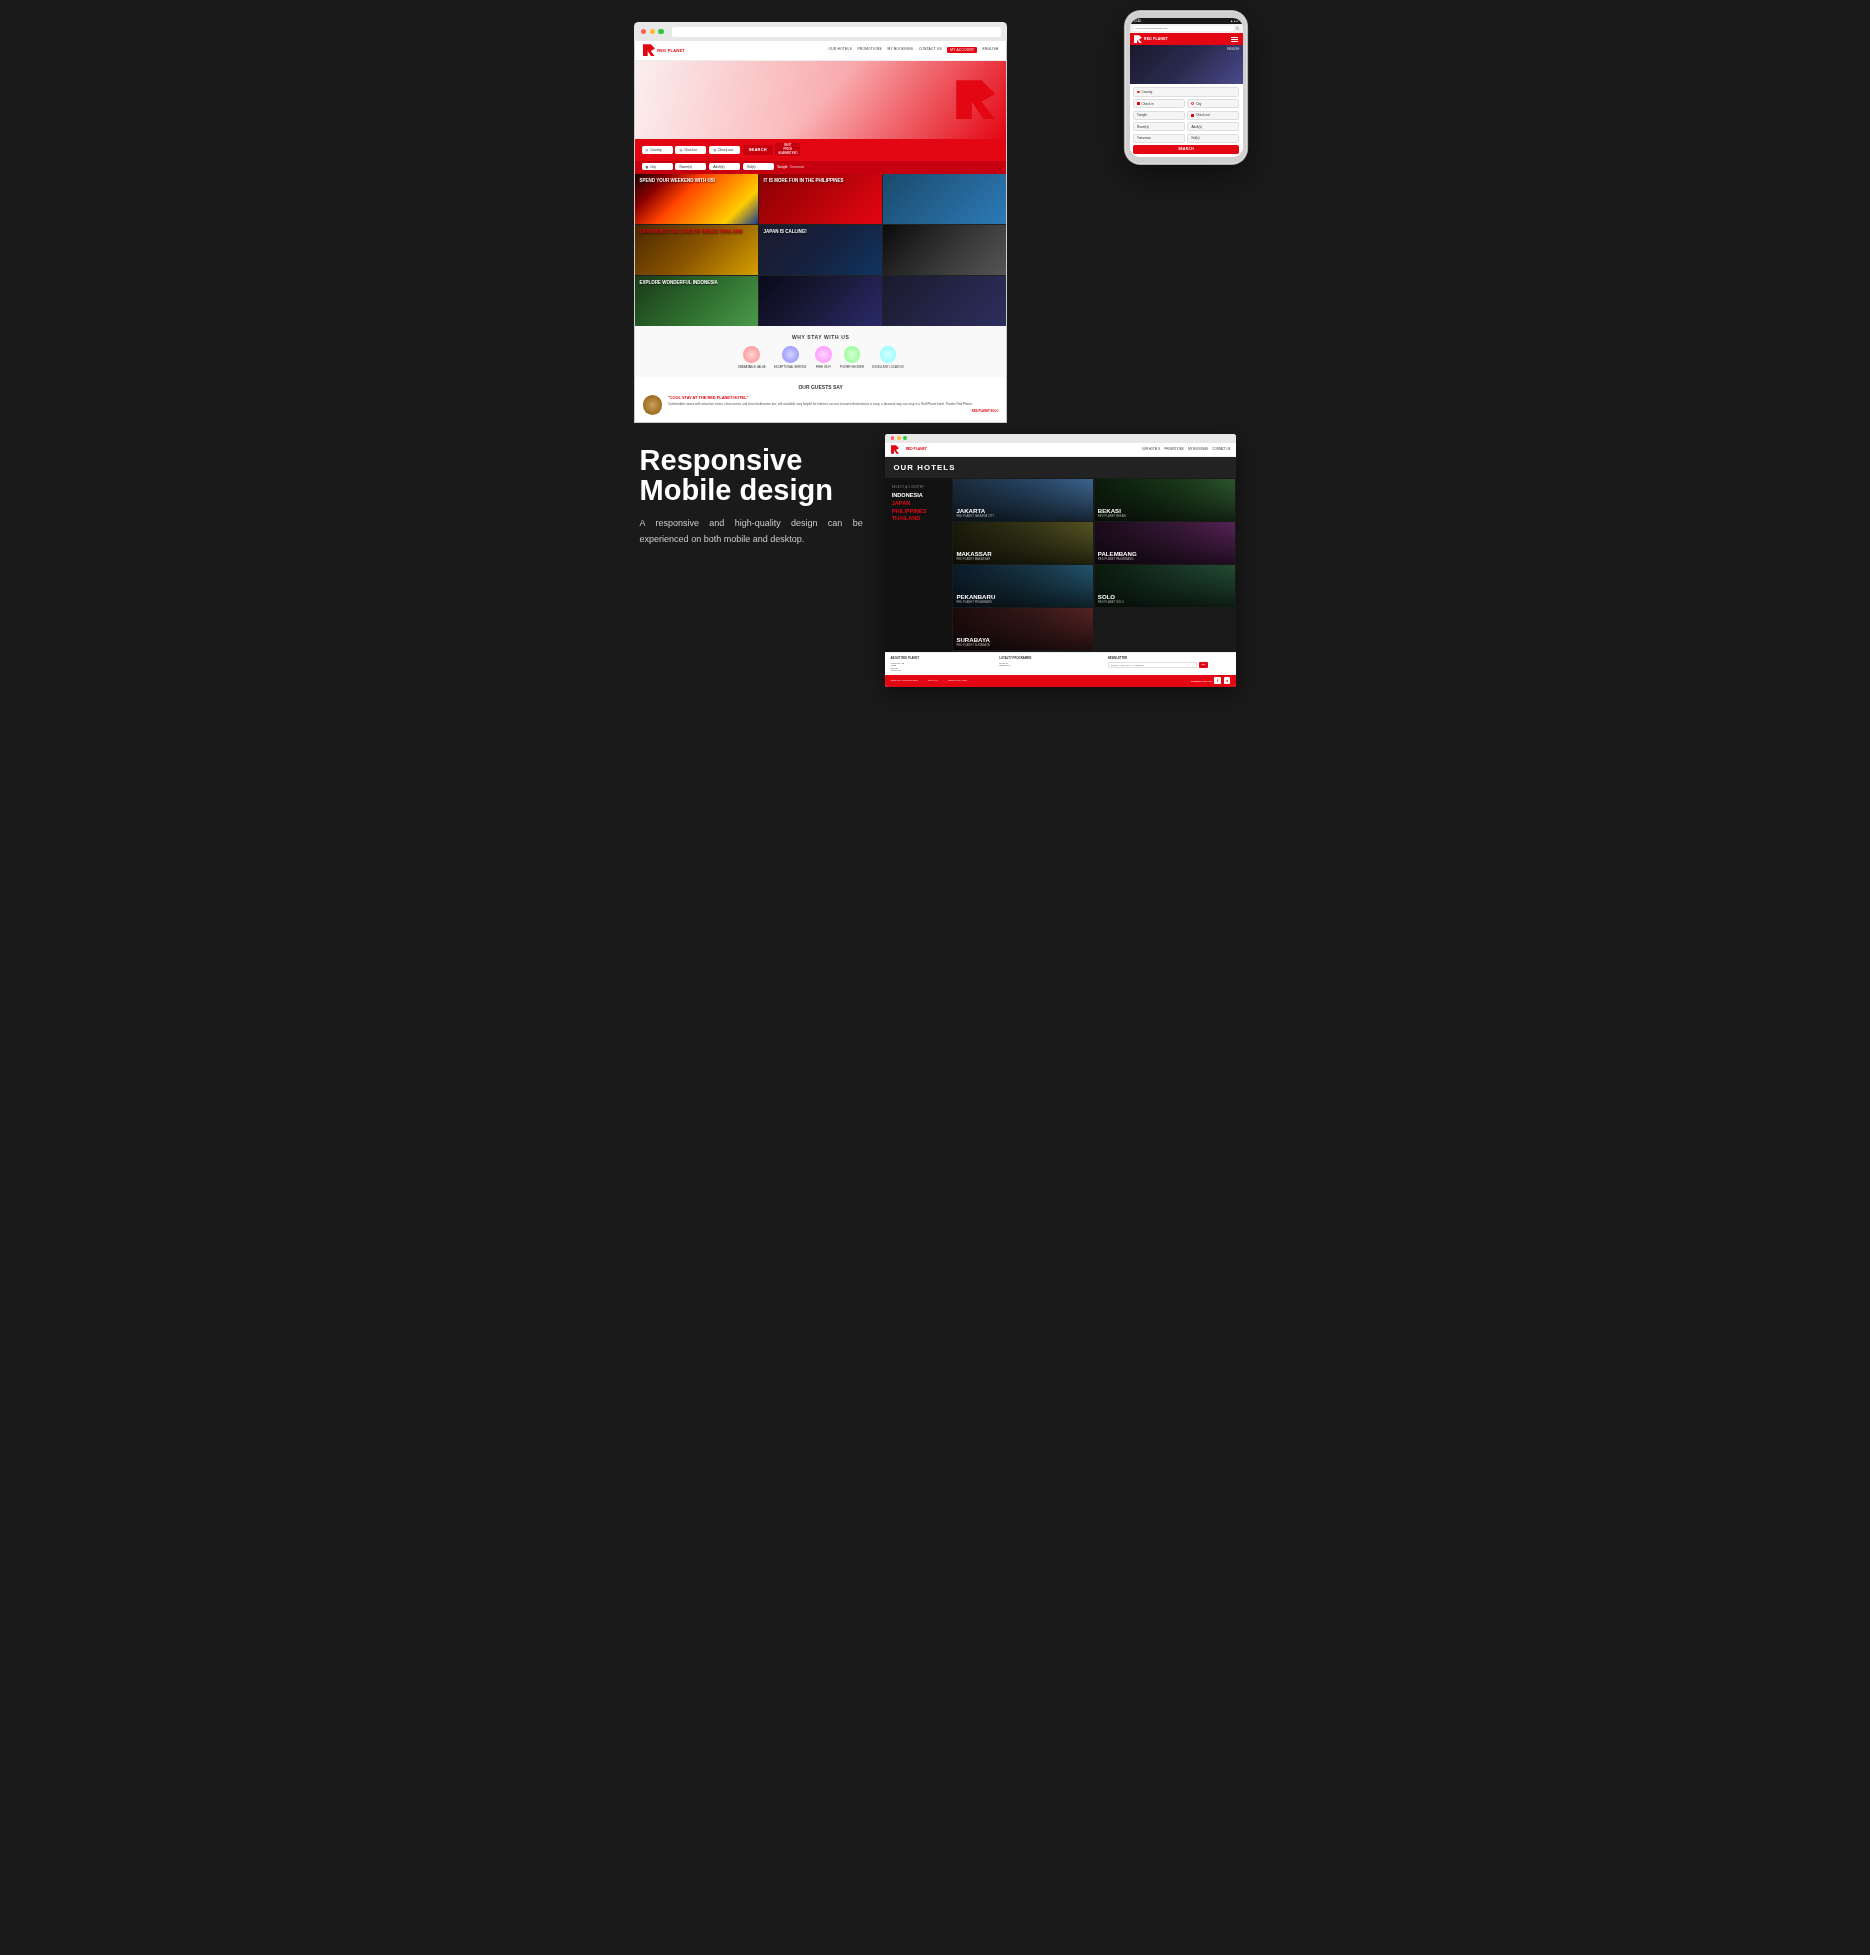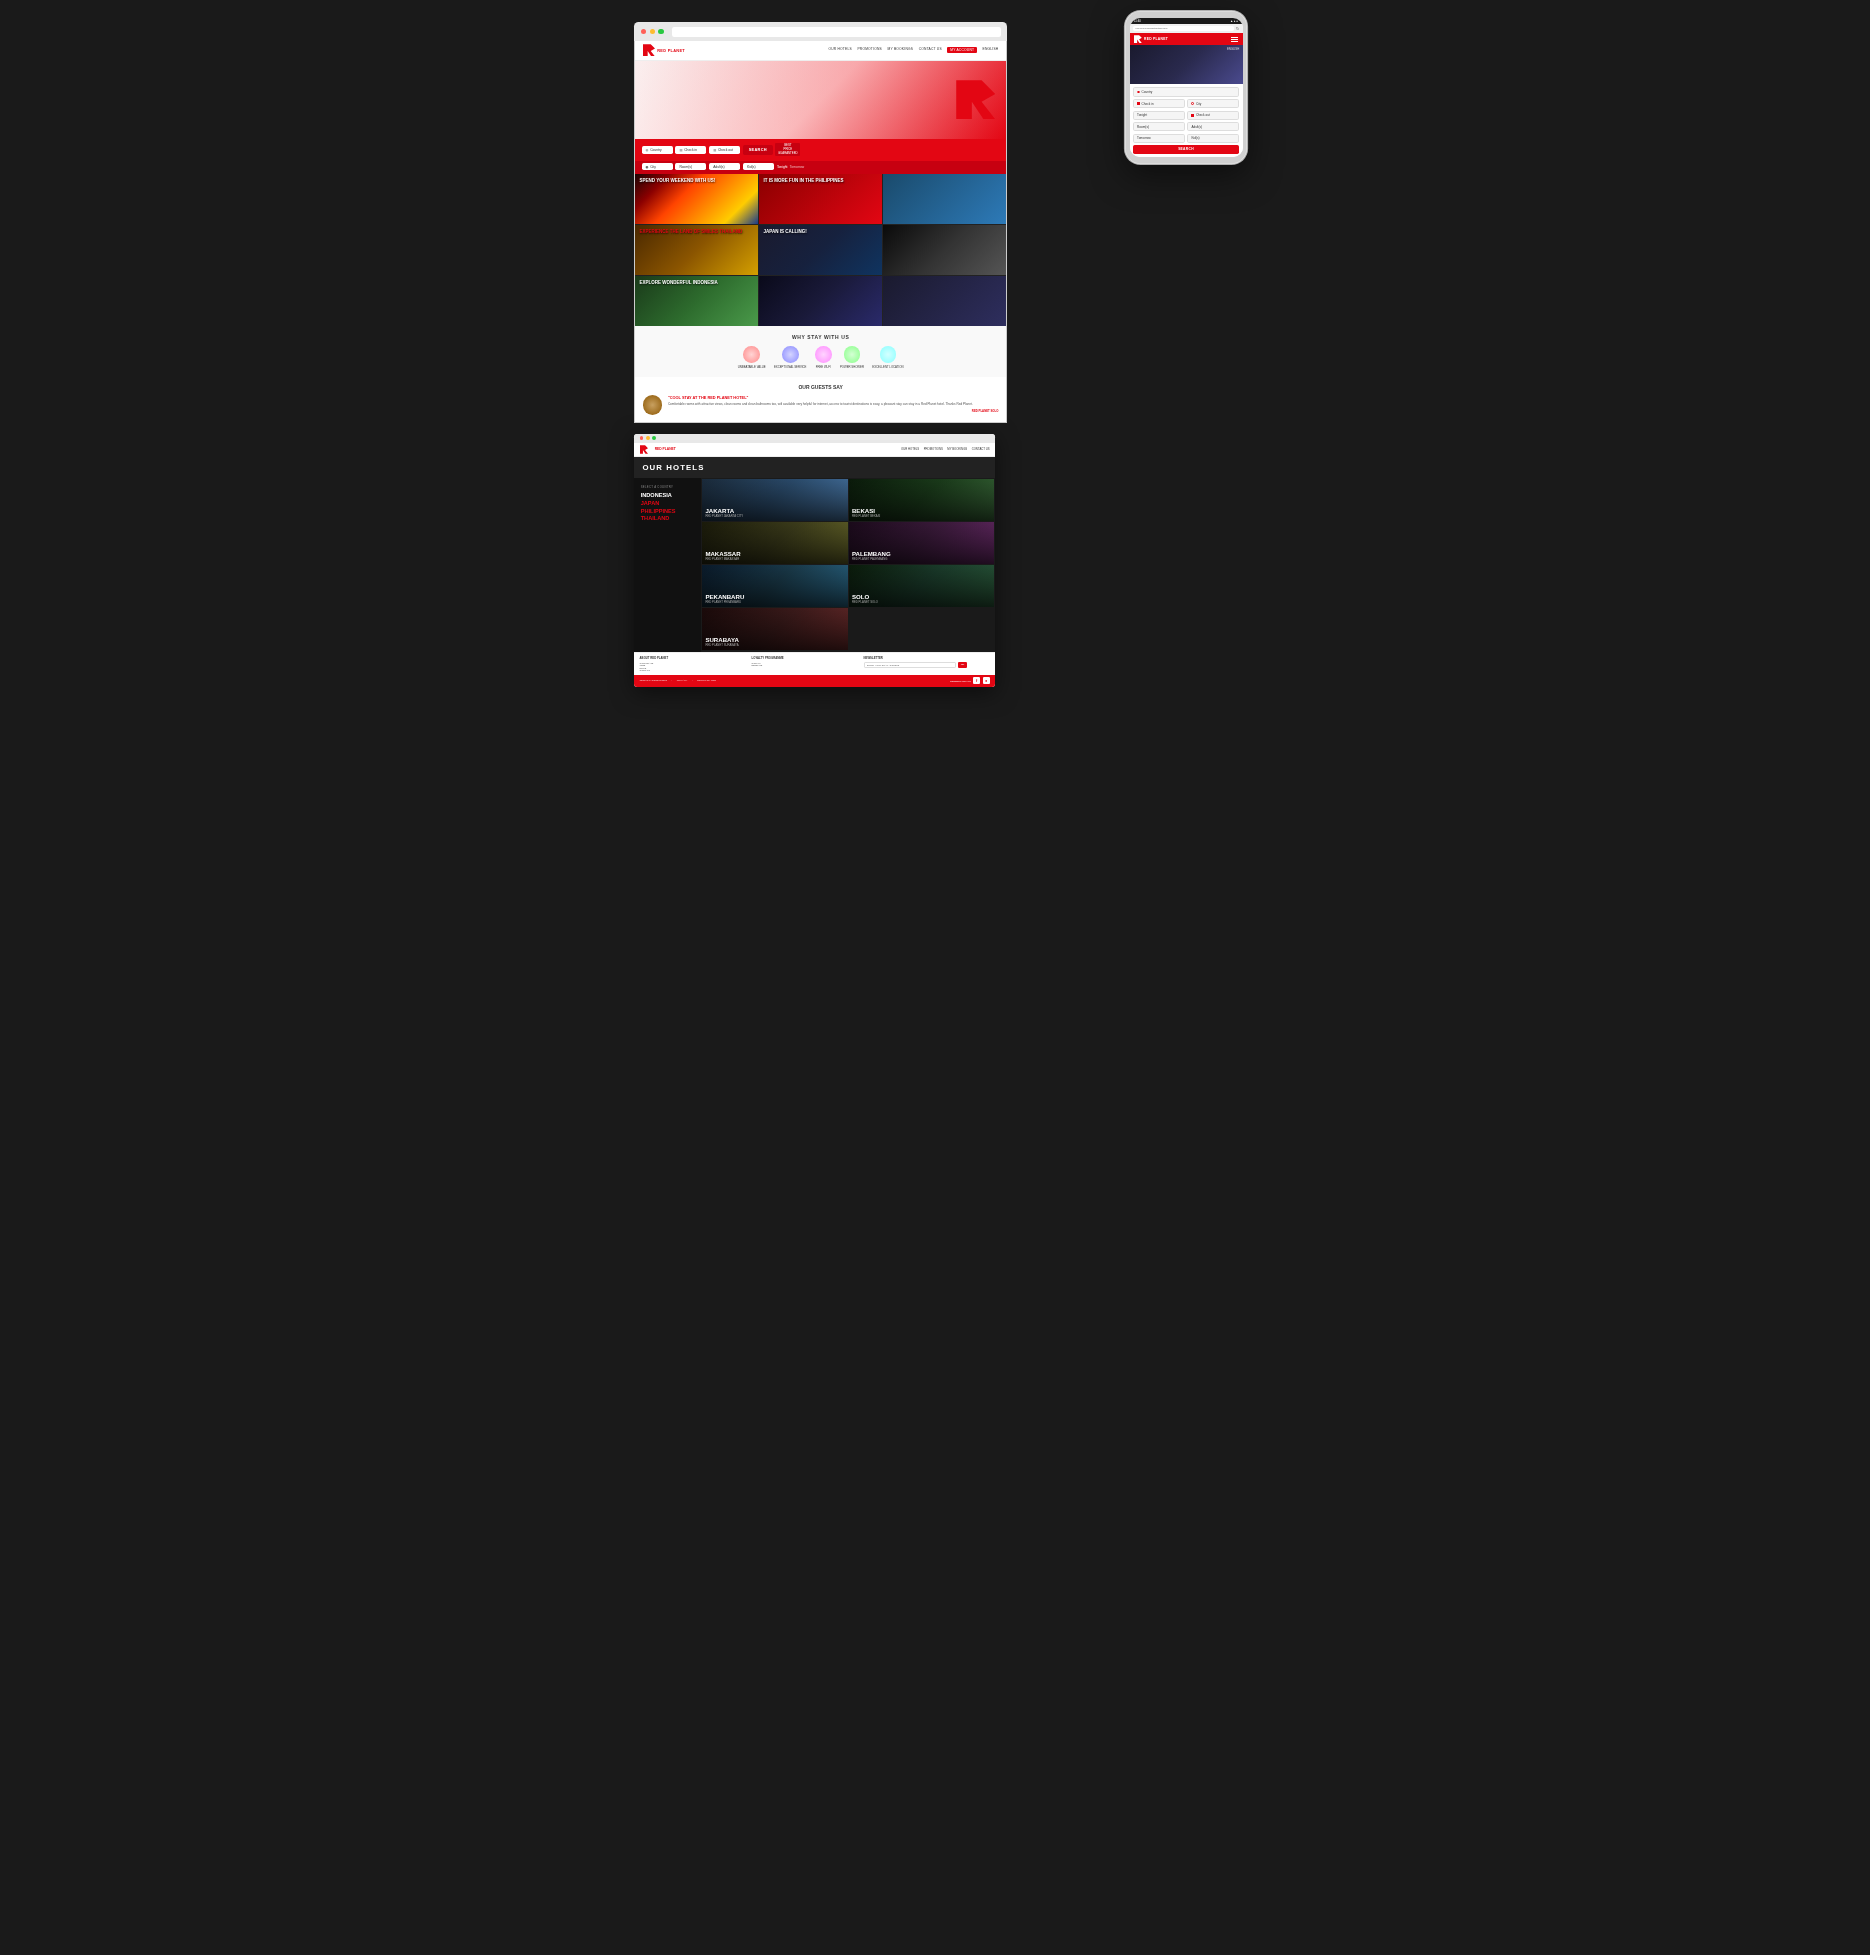--- a/index.html
+++ b/index.html
@@ -912,20 +912,27 @@
             </div>
           </div>
         </div>
       </div>
     </div>
 
   </div>
 
   <div class="bottom-section">
 
+    <div class="bottom-text">
+      <div class="responsive-title">
+        <div>Responsive</div>
+        <div>Mobile design</div>
+      </div>
+      <p class="responsive-desc">A responsive and high-quality design can be experienced on both mobile and desktop.</p>
+    </div>
 
     <div class="hotels-mockup">
       <div class="hotels-browser">
 
         <div class="hotels-chrome">
           <div class="h-dot r"></div>
           <div class="h-dot y"></div>
           <div class="h-dot g"></div>
         </div>
 

